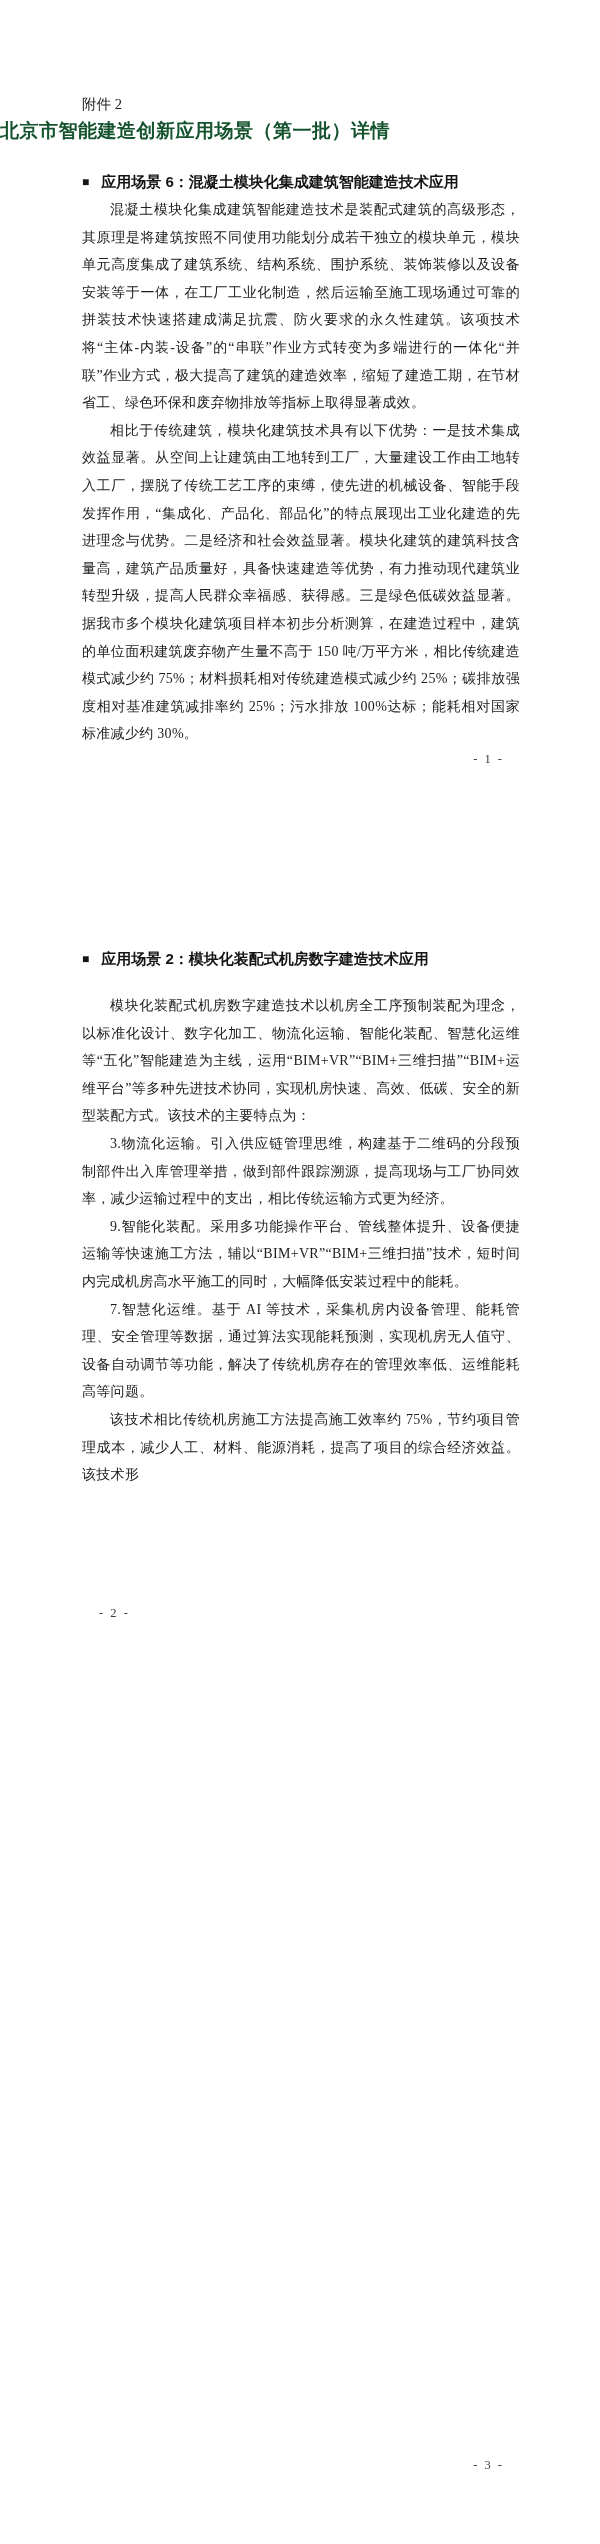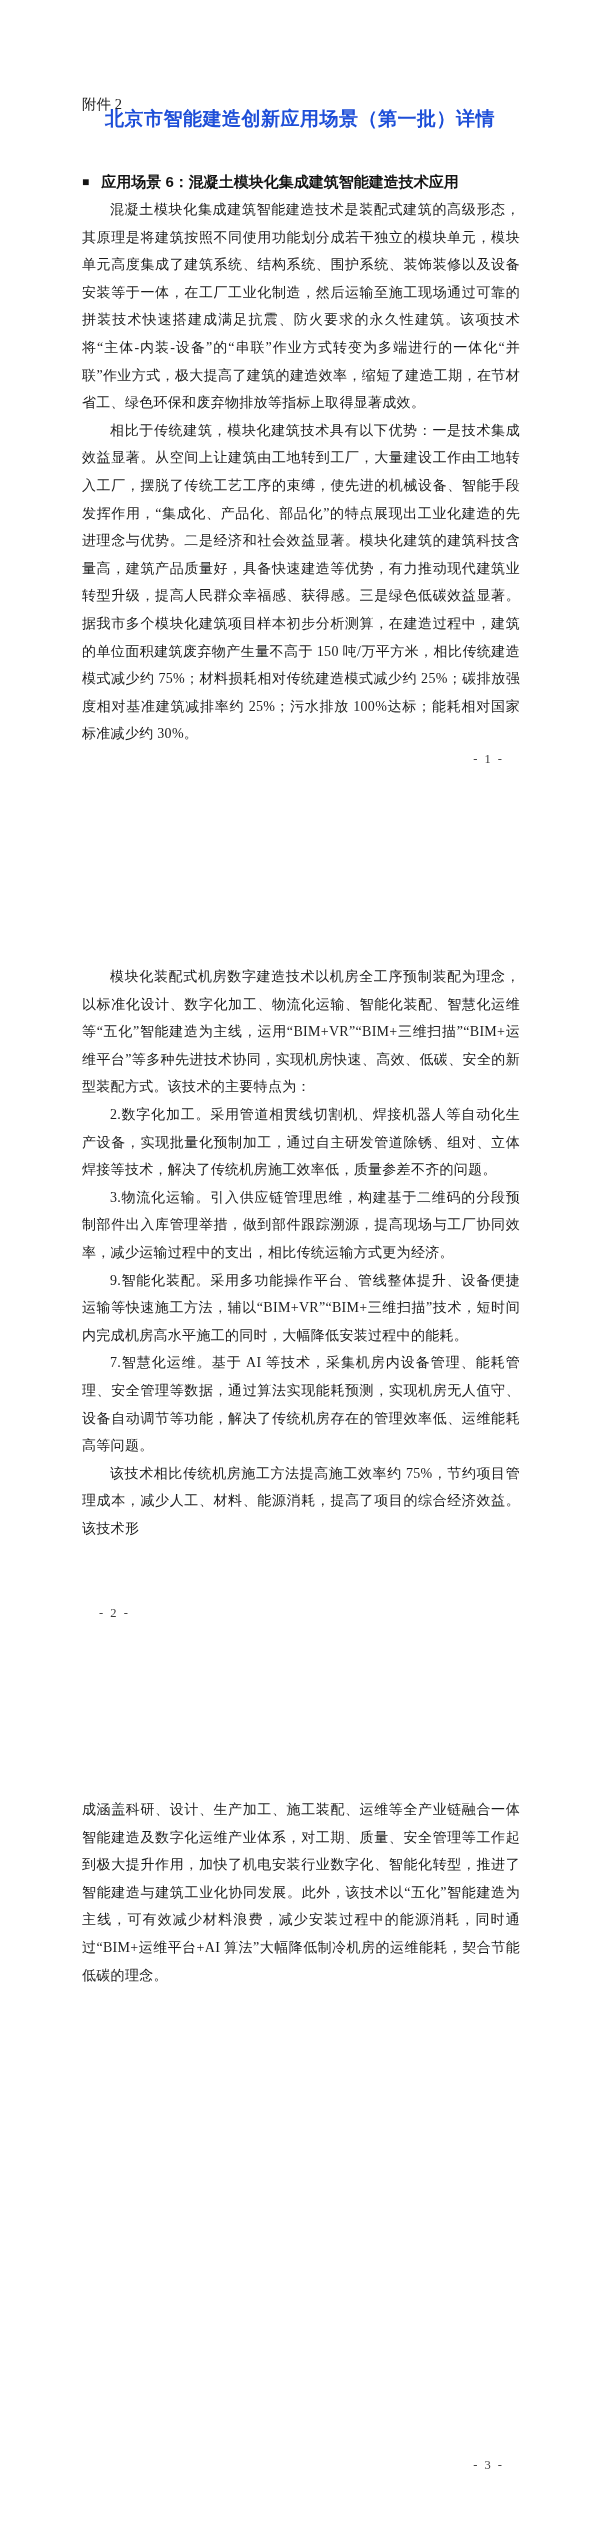--- a/index.html
+++ b/index.html
@@ -29,27 +29,27 @@
 
   .attach {
     position:absolute;
     top:95px;
     left:82px;
     font-size:14.5px;
     color:#222;
   }
   .title {
     position:absolute;
-    top:106px;
+    top:118px;
     left:0;
     width:100%;
-    text-align:center;
+    text-align:left;
     font-size:19px;
     font-weight:bold;
-    color:#1d4ed8;
+    color:#14532d;
     letter-spacing:0.5px;
     font-family:"Liberation Serif", serif;
   }
   .heading {
     position:absolute;
     left:82px;
     width:445px;
     font-family:"Liberation Sans", sans-serif;
     font-weight:bold;
     font-size:15px;
@@ -94,31 +94,28 @@
     <h1 class="title">北京市智能建造创新应用场景（第一批）详情</h1>
     <h2 class="heading" style="top:172px"><span class="bullet">■</span><span>应用场景 6：混凝土模块化集成建筑智能建造技术应用</span></h2>
     <div class="body" style="top:196px">
       <p>混凝土模块化集成建筑智能建造技术是装配式建筑的高级形态，其原理是将建筑按照不同使用功能划分成若干独立的模块单元，模块单元高度集成了建筑系统、结构系统、围护系统、装饰装修以及设备安装等于一体，在工厂工业化制造，然后运输至施工现场通过可靠的拼装技术快速搭建成满足抗震、防火要求的永久性建筑。该项技术将“主体-内装-设备”的“串联”作业方式转变为多端进行的一体化“并联”作业方式，极大提高了建筑的建造效率，缩短了建造工期，在节材省工、绿色环保和废弃物排放等指标上取得显著成效。</p>
       <p>相比于传统建筑，模块化建筑技术具有以下优势：一是技术集成效益显著。从空间上让建筑由工地转到工厂，大量建设工作由工地转入工厂，摆脱了传统工艺工序的束缚，使先进的机械设备、智能手段发挥作用，“集成化、产品化、部品化”的特点展现出工业化建造的先进理念与优势。二是经济和社会效益显著。模块化建筑的建筑科技含量高，建筑产品质量好，具备快速建造等优势，有力推动现代建筑业转型升级，提高人民群众幸福感、获得感。三是绿色低碳效益显著。据我市多个模块化建筑项目样本初步分析测算，在建造过程中，建筑的单位面积建筑废弃物产生量不高于 150 吨/万平方米，相比传统建造模式减少约 75%；材料损耗相对传统建造模式减少约 25%；碳排放强度相对基准建筑减排率约 25%；污水排放 100%达标；能耗相对国家标准减少约 30%。</p>
     </div>
     <div class="pagenum pn-right" style="top:752px">- 1 -</div>
   </section>
 
   <section class="page" id="p2">
-    <div class="body" style="top:115px">
+    <h2 class="heading" style="top:101px"><span class="bullet">■</span><span>应用场景 2：模块化装配式机房数字建造技术应用</span></h2>
+    <div class="body" style="top:144px">
       <p>模块化装配式机房数字建造技术以机房全工序预制装配为理念，以标准化设计、数字化加工、物流化运输、智能化装配、智慧化运维等“五化”智能建造为主线，运用“BIM+VR”“BIM+三维扫描”“BIM+运维平台”等多种先进技术协同，实现机房快速、高效、低碳、安全的新型装配方式。该技术的主要特点为：</p>
-      <p>2.数字化加工。采用管道相贯线切割机、焊接机器人等自动化生产设备，实现批量化预制加工，通过自主研发管道除锈、组对、立体焊接等技术，解决了传统机房施工效率低，质量参差不齐的问题。</p>
       <p>3.物流化运输。引入供应链管理思维，构建基于二维码的分段预制部件出入库管理举措，做到部件跟踪溯源，提高现场与工厂协同效率，减少运输过程中的支出，相比传统运输方式更为经济。</p>
       <p>9.智能化装配。采用多功能操作平台、管线整体提升、设备便捷运输等快速施工方法，辅以“BIM+VR”“BIM+三维扫描”技术，短时间内完成机房高水平施工的同时，大幅降低安装过程中的能耗。</p>
       <p>7.智慧化运维。基于 AI 等技术，采集机房内设备管理、能耗管理、安全管理等数据，通过算法实现能耗预测，实现机房无人值守、设备自动调节等功能，解决了传统机房存在的管理效率低、运维能耗高等问题。</p>
       <p>该技术相比传统机房施工方法提高施工效率约 75%，节约项目管理成本，减少人工、材料、能源消耗，提高了项目的综合经济效益。该技术形</p>
     </div>
     <div class="pagenum pn-left" style="top:758px">- 2 -</div>
   </section>
 
   <section class="page" id="p3">
-    <div class="body" style="top:100px">
-      <p class="noindent">成涵盖科研、设计、生产加工、施工装配、运维等全产业链融合一体智能建造及数字化运维产业体系，对工期、质量、安全管理等工作起到极大提升作用，加快了机电安装行业数字化、智能化转型，推进了智能建造与建筑工业化协同发展。此外，该技术以“五化”智能建造为主线，可有效减少材料浪费，减少安装过程中的能源消耗，同时通过“BIM+运维平台+AI 算法”大幅降低制冷机房的运维能耗，契合节能低碳的理念。</p>
-    </div>
     <div class="pagenum pn-right" style="top:762px">- 3 -</div>
   </section>
 
 </div>
 
 </body></html>

